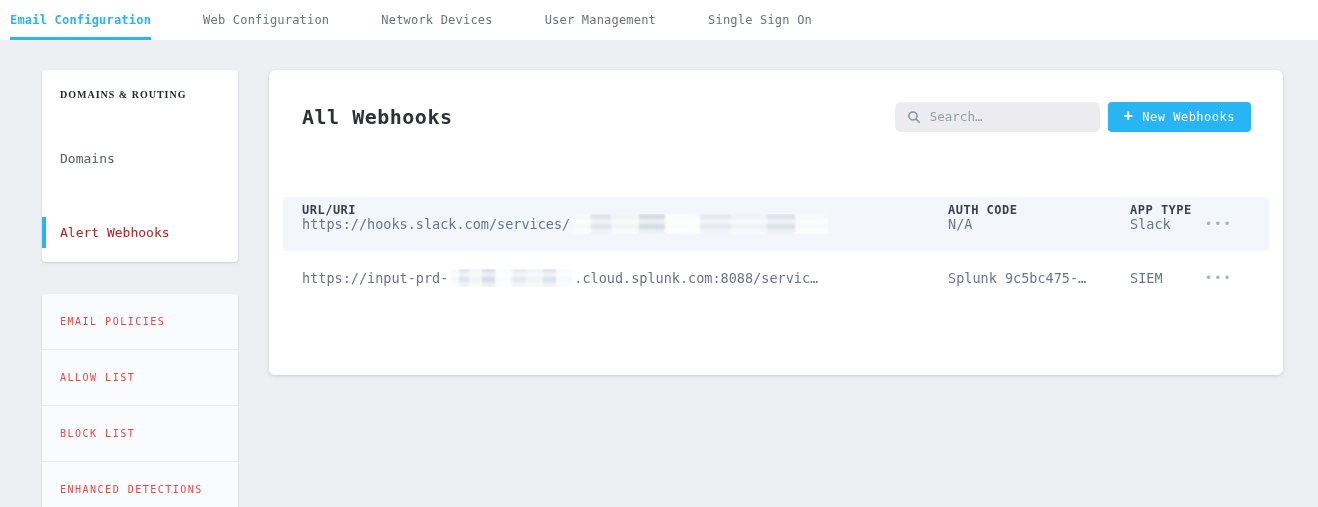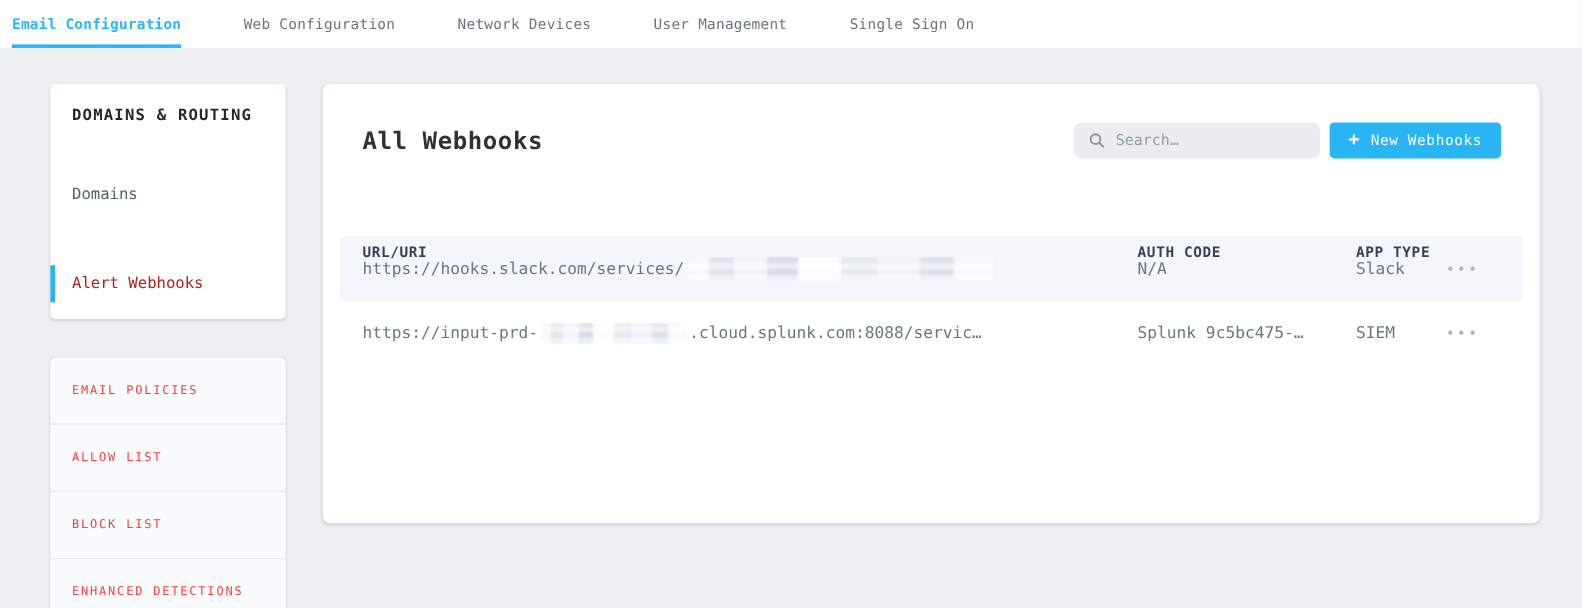--- a/index.html
+++ b/index.html
@@ -27,22 +27,23 @@
   .content { display:flex; padding:30px 35px 0 42px; align-items:flex-start; }
   .sidebar { width:196px; margin-right:31px; flex-shrink:0; }
 
   .side-card {
     background:#ffffff; border-radius:4px;
     box-shadow:0 1px 3px rgba(16,30,54,.10), 0 1px 2px rgba(16,30,54,.06);
     padding:19px 0 14px; margin-bottom:32px;
   }
   .side-card h3 {
     padding:0 18px; margin-bottom:12px;
-    font-size:13px; font-weight:700; color:#23282f; letter-spacing:1px;
+    font-size:10px; font-weight:700; color:#23282f; letter-spacing:1px;
     white-space:nowrap;
+    font-family:Liberation Serif, serif;
   }
   .side-link {
     display:block; padding:8px 18px 8px 14px;
     border-left:4px solid transparent;
     font-size:13px; color:#555e6b; cursor:pointer; white-space:nowrap;margin-top:43px;
   }
   .side-link.active { color:#b91c1c; border-left-color:#29b4f4; }
 
   .side-card2 {
     background:#fafbfd; border-radius:4px;
@@ -50,21 +51,21 @@
   }
   .side-section {
     padding:17px 18px; font-size:10px; color:#ef4444;
     letter-spacing:1.5px; line-height:21px; cursor:pointer;
     border-top:1px solid #e8ebf1;
   }
   .side-section:first-child { border-top:none; }
 
   
   .main-card {
-    flex:1; background:#ffffff; border-radius:6px; height:366px;
+    flex:1; background:#ffffff; border-radius:6px; height:305px;
     box-shadow:0 1px 4px rgba(16,30,54,.10), 0 1px 2px rgba(16,30,54,.06);
   }
   .card-header {
     display:flex; justify-content:space-between; align-items:center;
     padding:30px 32px 0 33px; height:63px;
   }
   .page-title { font-size:20px; font-weight:700; color:#2d3239; letter-spacing:.5px; }
   .actions { display:flex; align-items:center; gap:8px; }
 
   .search-box {

